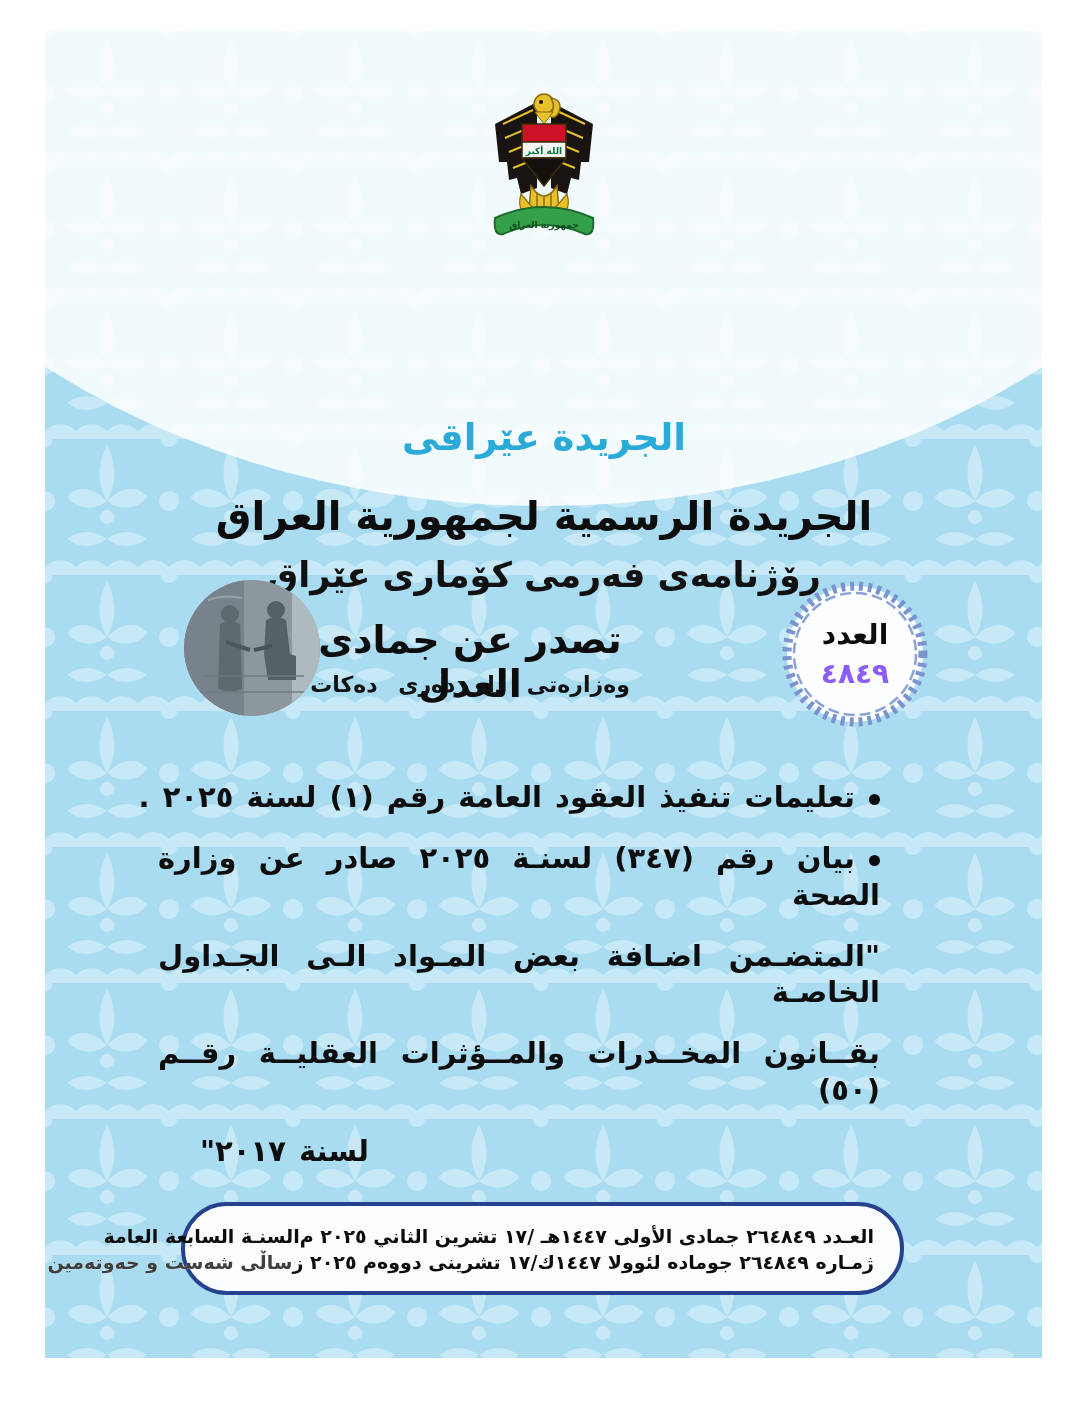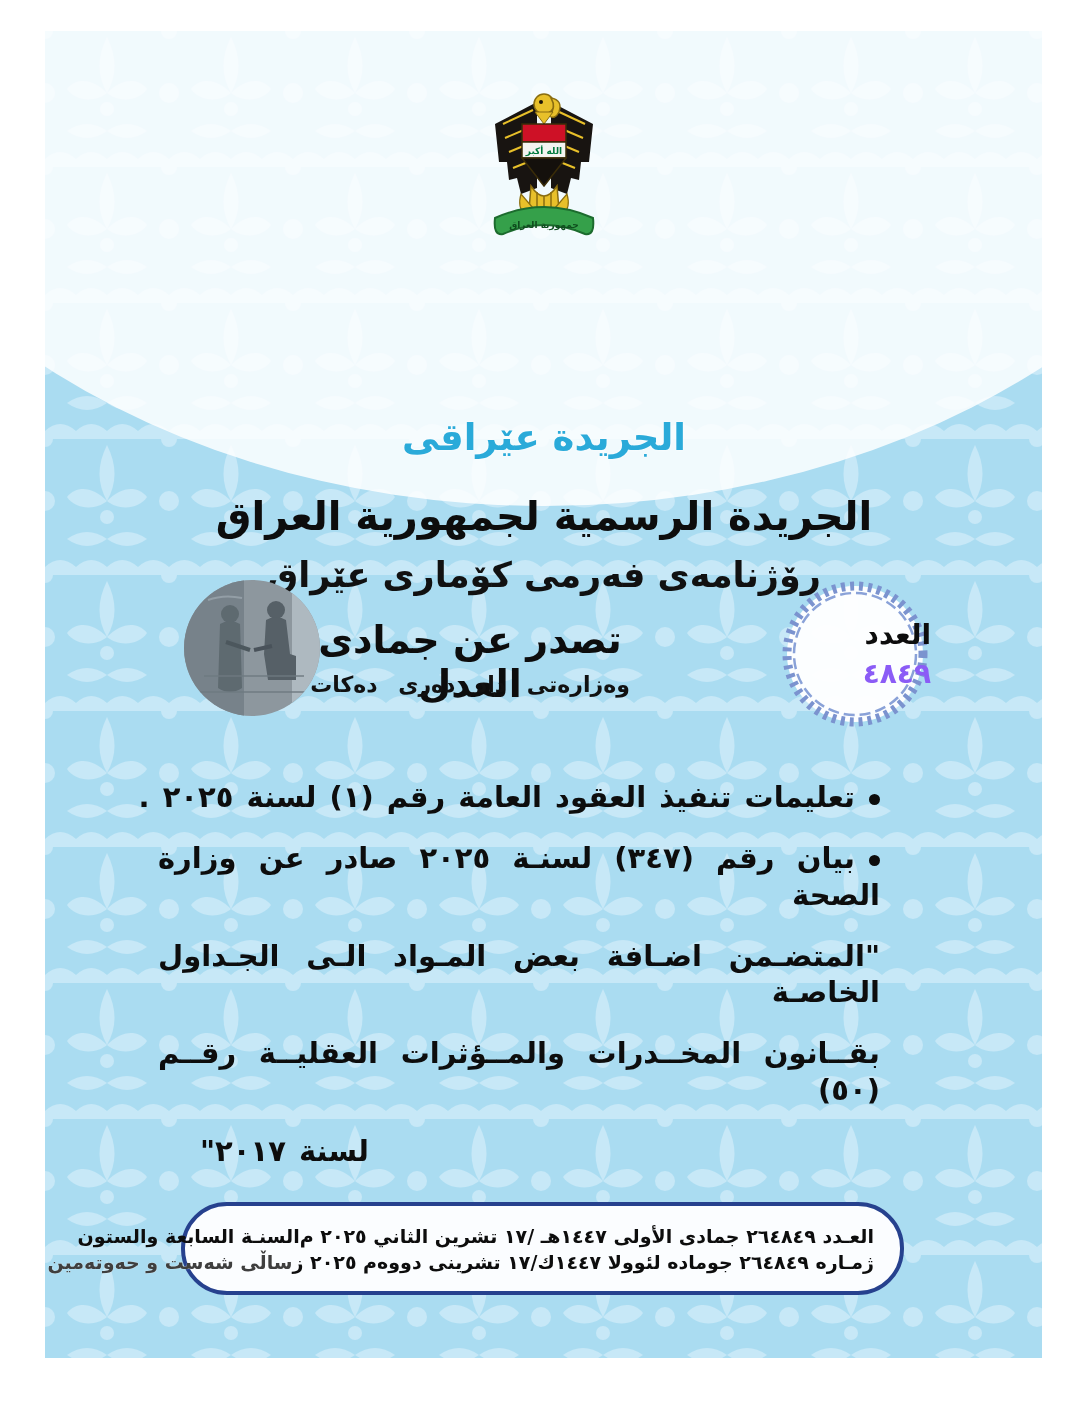--- a/index.html
+++ b/index.html
@@ -14,21 +14,21 @@
     letter-spacing:4px;}
   #kurdish-title{top:410px;font-size:37px;font-weight:bold;color:#2aaad9;
     text-shadow:0 0 3px #ffffff;}
   #gazette-ar{top:487px;font-size:40px;font-weight:bold;color:#0d0d0d;}
   #gazette-ku{top:549px;font-size:35px;font-weight:bold;color:#111;}
   #issued-ar{left:270px;width:400px;top:612px;font-size:38px;font-weight:bold;color:#0d0d0d;text-align:center;}
   #issued-ku{left:270px;width:400px;top:666px;font-size:22px;font-weight:bold;color:#111;text-align:center;word-spacing:13px;}
   #hammurabi{left:184px;top:574px;width:136px;height:136px;}
   #issue-badge{left:779px;top:572px;width:152px;height:152px;}
   #issue-badge .badge-text{position:absolute;left:0;top:0;width:152px;height:152px;
-     display:flex;flex-direction:column;justify-content:center;gap:6px;}
+     display:flex;flex-direction:column;align-items:center;justify-content:center;gap:6px;}
   #issue-badge .badge-label{font-size:28px;font-weight:bold;color:#0d0d0d;}
   #issue-badge .badge-number{font-size:28px;font-weight:bold;color:#8b5cf6;letter-spacing:7px;}
   #contents{left:158px;top:773px;width:722px;color:#0d0d0d;font-weight:bold;font-size:29px;word-spacing:3px;}
   .c-line{margin-bottom:25px;line-height:1.25;}
   .c-right{white-space:nowrap;}
   .c-just{text-align:justify;text-align-last:justify;}
   .c-last{text-align:right;padding-left:42px;text-align:left;white-space:nowrap;}
   .bullet-dot{display:inline-block;width:11px;height:11px;border-radius:50%;background:#0d0d0d;
      margin-left:14px;vertical-align:middle;}
   #footer-box{left:181px;top:1196px;width:723px;height:93px;border:4px solid #26418e;border-radius:46px;
@@ -160,21 +160,21 @@
     <div class="c-line c-just"><span class="bullet-dot"></span><span>بيان رقم (٣٤٧) لسنـة ٢٠٢٥ صادر عن وزارة الصحة</span></div>
     <div class="c-line c-just"><span>"المتضـمن اضـافة بعض المـواد الـى الجـداول الخاصـة</span></div>
     <div class="c-line c-just"><span>بقــانون المخــدرات والمــؤثرات العقليــة رقــم (٥٠)</span></div>
     <div class="c-line c-last"><span>لسنة ٢٠١٧"</span></div>
   </div>
 
   <div class="abs" id="footer-box">
     <div class="footer-line" id="footer-line-ar">
       <span class="f-seg">العـدد ٤٨٤٩</span>
       <span class="f-seg">٢٦ جمادى الأولى ١٤٤٧هـ /١٧ تشرين الثاني ٢٠٢٥ م</span>
-      <span class="f-seg">السنـة السابعة والستون</span>
+      <span class="f-seg">السنـة السابعة العامة</span>
     </div>
     <div class="footer-line" id="footer-line-ku">
       <span class="f-seg">ژمـاره ٤٨٤٩</span>
       <span class="f-seg">٢٦ جوماده لئوولا ١٤٤٧ك/١٧ تشرينى دووەم ٢٠٢٥ ز</span>
       <span class="f-seg f-year">ساڵی شەست و حەوتەمین</span>
     </div>
   </div>
 
 </div>
 

